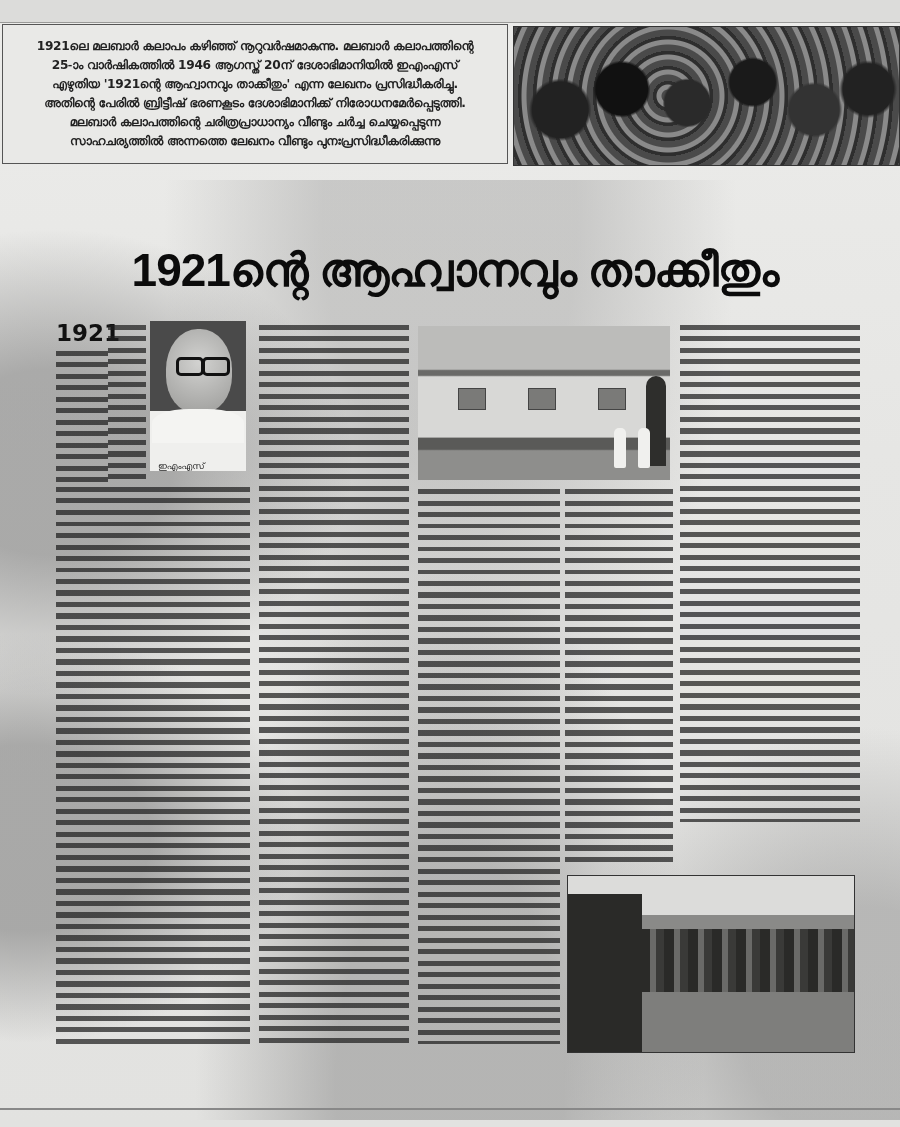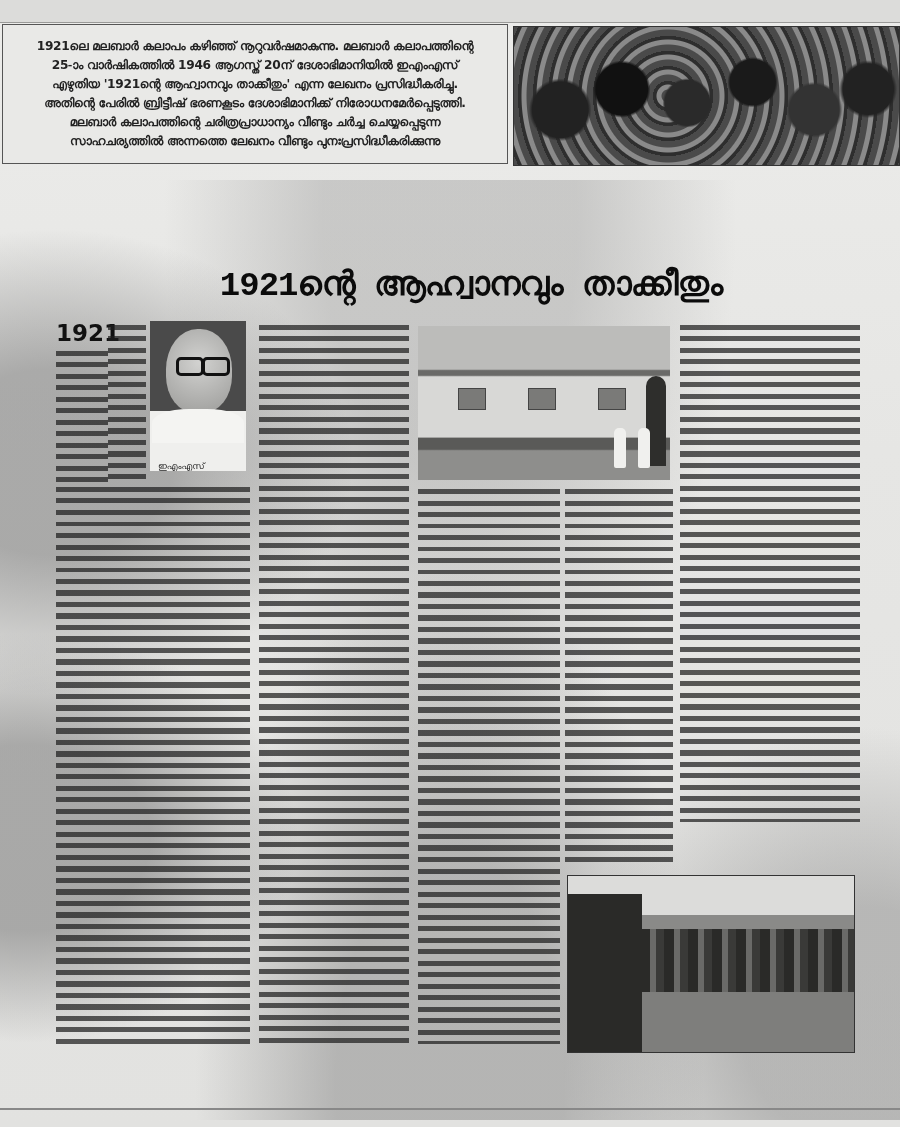--- a/index.html
+++ b/index.html
@@ -20,22 +20,22 @@
       radial-gradient(circle at 92% 45%,#222 0 7%,transparent 8%),
       repeating-radial-gradient(circle at 40% 50%,#4a4a4a 0 6px,#8a8a8a 7px 11px,#2e2e2e 12px 15px),
       #777;}
   .ink{position:absolute;left:0;top:180px;width:900px;height:940px;
     background:
       radial-gradient(ellipse at 6% 30%,rgba(120,120,120,.55) 0 10%,transparent 25%),
       radial-gradient(ellipse at 3% 70%,rgba(110,110,110,.5) 0 10%,transparent 22%),
       radial-gradient(ellipse at 50% 96%,rgba(125,125,125,.45) 0 18%,transparent 40%),
       radial-gradient(ellipse at 96% 90%,rgba(130,130,130,.45) 0 10%,transparent 25%),
       radial-gradient(ellipse at 50% 4%,rgba(140,140,140,.35) 0 20%,transparent 45%);}
-  .headline{position:absolute;left:40px;top:238px;width:830px;text-align:center;margin:16px;
-    font-family:Liberation Mono, monospace;font-weight:900;font-size:34px;letter-spacing:-1px;color:#0b0b0b;line-height:64px;}
+  .headline{position:absolute;left:40px;top:238px;width:830px;text-align:center;margin:0;
+    font-family:Liberation Sans, sans-serif;font-weight:900;font-size:46px;letter-spacing:-1px;color:#0b0b0b;line-height:64px;}
   .col{position:absolute;}
   .lines{position:absolute;left:0;right:0;
     background:repeating-linear-gradient(180deg,transparent 0 3px,rgba(30,30,30,.72) 3px 8px,transparent 8px 11.5px);}
   .dropcap{position:absolute;left:56px;top:320px;font-weight:bold;font-size:23px;color:#111;line-height:26px;}
   .portrait{left:150px;top:321px;width:96px;height:150px;border:none;background:#efefed;}
   .portrait .bg{position:absolute;left:0;top:0;width:96px;height:90px;background:#4a4a4a;}
   .portrait .face{position:absolute;left:16px;top:8px;width:66px;height:84px;border-radius:48% 48% 44% 44%;background:radial-gradient(circle at 50% 40%,#d2d2d0,#9a9a98);}
   .portrait .glass{position:absolute;top:36px;width:22px;height:13px;border:3px solid #111;border-radius:5px;}
   .portrait .shirt{position:absolute;left:2px;top:88px;width:92px;height:34px;background:#f4f4f2;border-radius:40% 40% 0 0;}
   .byline{position:absolute;left:158px;top:461px;font-size:9px;font-weight:normal;color:#222;}

